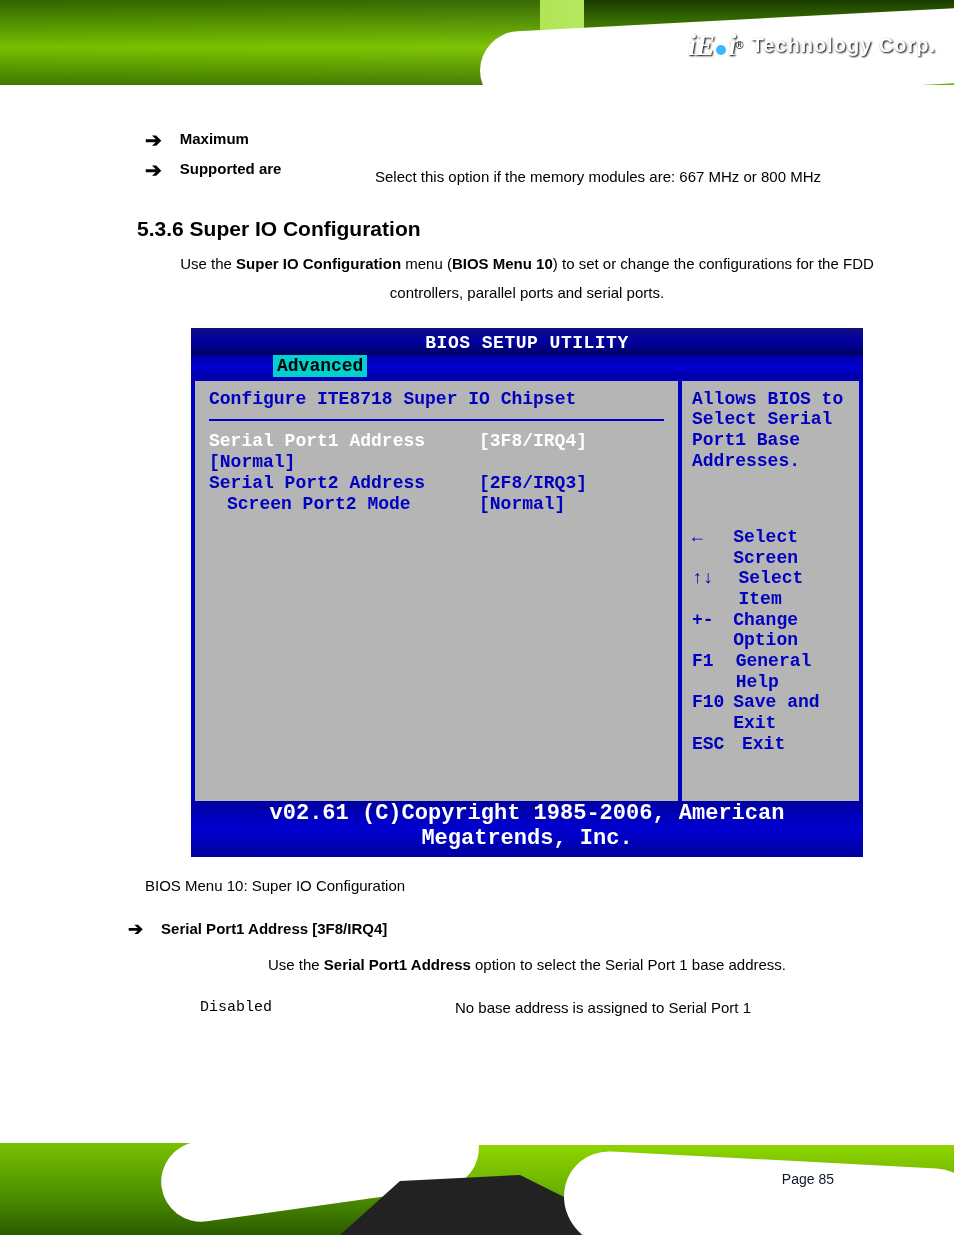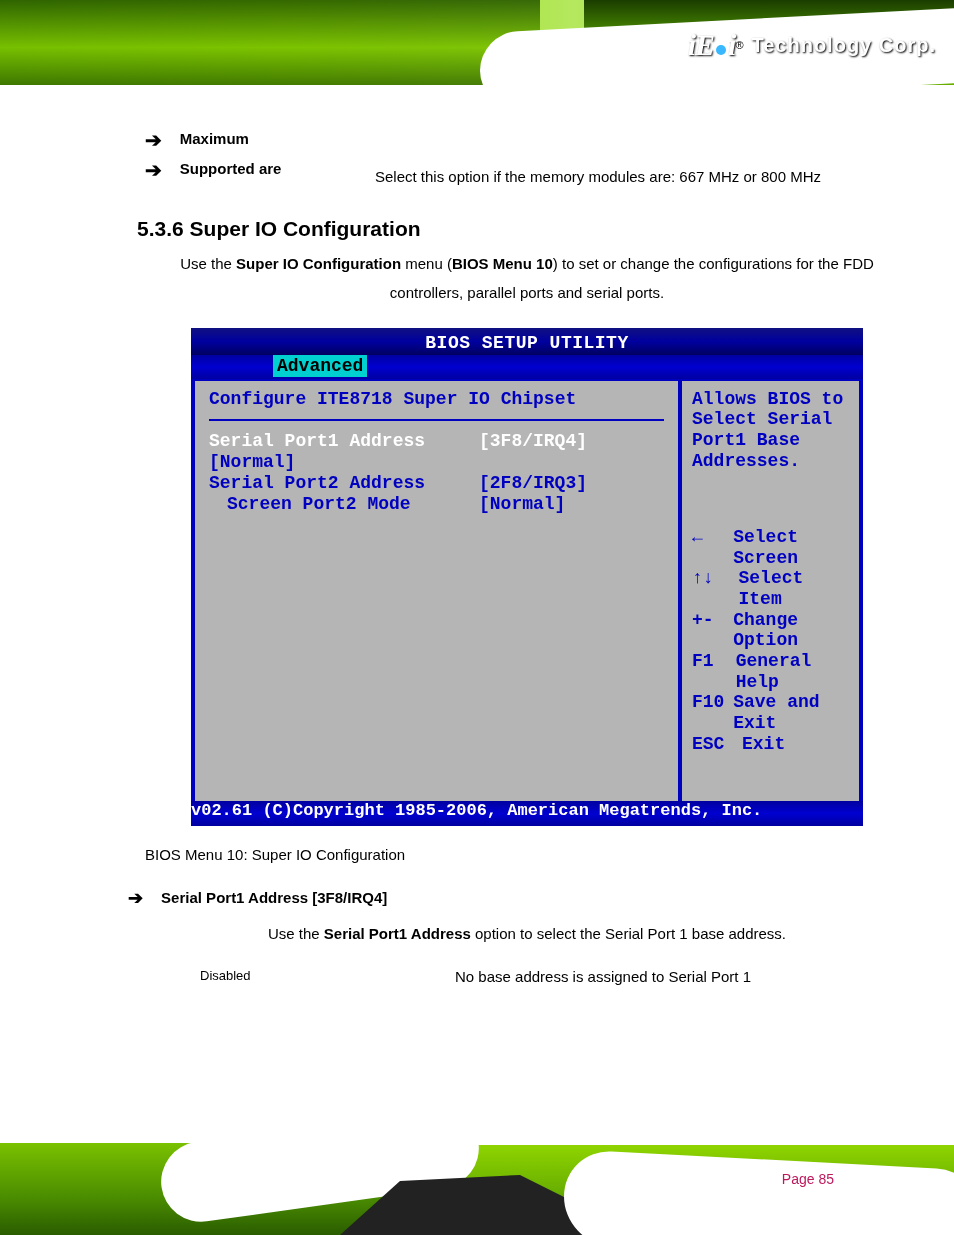--- a/index.html
+++ b/index.html
@@ -35,35 +35,35 @@
     .bios-option { display: flex; font-size: 18px; margin-bottom: 1px; }
     .bios-option .opt-label { width: 270px; }
     .bios-option.selected { color: #fff; }
     .bios-option.blue { color: #0000c0; }
     .bios-option.indent .opt-label { padding-left: 18px; }
     .bios-right { width: 177px; background: #b5b5b5; padding: 8px 10px; display: flex; flex-direction: column; justify-content: space-between; }
     .bios-help-text { color: #0000c0; font-size: 18px; line-height: 1.15; }
     .bios-keys { color: #0000c0; font-size: 18px; line-height: 1.15; margin-bottom: 38px; }
     .bios-keys .krow { display: flex; }
     .bios-keys .kk { width: 50px; }
-    .bios-footer { background: linear-gradient(180deg, #0000a0 0%, #0000d0 50%, #0000a0 100%); color: #fff; text-align: left; padding: 0 0 6px 0; font-size: 17px; }
+    .bios-footer { background: linear-gradient(180deg, #0000a0 0%, #0000d0 50%, #0000a0 100%); color: #fff; text-align: center; padding: 0 0 6px 0; font-size: 22px; }
 
     .caption { font-weight: normal; font-size: 15px; margin: 16px 0 26px 0; }
     .sub-option { display: flex; align-items: flex-start; margin: 8px 0 8px -17px; }
     .sub-option .arrow-icon { font-size: 18px; }
     .sub-option-text { font-weight: bold; font-size: 15px; }
 
     .bottom-banner { position: absolute; bottom: 0; left: 0; width: 954px; height: 120px; background: #fff; overflow: hidden; }
     .bottom-pcb { position: absolute; bottom: 0; left: 0; width: 954px; height: 90px; background: linear-gradient(180deg, #8fd400 0%, #6ab000 50%, #3a7000 100%); }
     .bottom-pcb-left { position: absolute; bottom: 0; left: 0; width: 440px; height: 92px; background: linear-gradient(180deg, #7ac100 0%, #4a8c00 60%, #2a5c00 100%); }
     .bottom-white-scoop { position: absolute; bottom: -20px; right: -30px; width: 420px; height: 95px; background: #fff; border-radius: 50px; transform: skewY(3deg); }
     .bottom-white-scoop2 { position: absolute; bottom: 30px; left: 160px; width: 320px; height: 80px; background: #fff; border-radius: 40px; transform: rotate(-8deg); }
     .bottom-dark-tri { position: absolute; bottom: 0; left: 340px; width: 300px; height: 60px; background: #222; clip-path: polygon(0 100%, 100% 100%, 60% 0, 20% 10%); }
     .page-num { position: absolute; right: 90px; bottom: 20px; color: #fff; font-weight: bold; font-size: 15px; }
-    .footer-label { position: absolute; right: 120px; bottom: 48px; color: #be185d; font-size: 14px; z-index: 10; }
+    .footer-label { position: absolute; right: 120px; bottom: 48px; color: #0f172a; font-size: 14px; z-index: 10; }
   </style>
 </head>
 <body>
 
 <div class="top-banner">
   <div class="pcb-left"></div>
   <div class="pcb-right"></div>
   <div class="white-swoosh"></div>
   <div class="white-swoosh2"></div>
   <div class="logo-area">
@@ -157,21 +157,21 @@
 
   <div class="sub-option">
     <span class="arrow-icon">➔</span>
     <span class="sub-option-text">Serial Port1 Address [3F8/IRQ4]</span>
   </div>
   <div class="section-para" style="margin-top:10px;">
     <span>Use the </span><span class="bold">Serial Port1 Address</span><span> option to select the Serial Port 1 base address.</span>
   </div>
 
   <div style="display:flex; margin-left:55px; margin-top:4px;">
-    <span style="font-size:13px; width:255px;">Disabled</span>
+    <span style="font-size:15px; width:255px;font-family:Liberation Mono, monospace;">Disabled</span>
     <span style="font-size:15px;">No base address is assigned to Serial Port 1</span>
   </div>
 
 </div>
 
 <div class="bottom-banner">
   <div class="bottom-pcb"></div>
   <div class="bottom-pcb-left"></div>
   <div class="bottom-white-scoop2"></div>
   <div class="bottom-dark-tri"></div>

